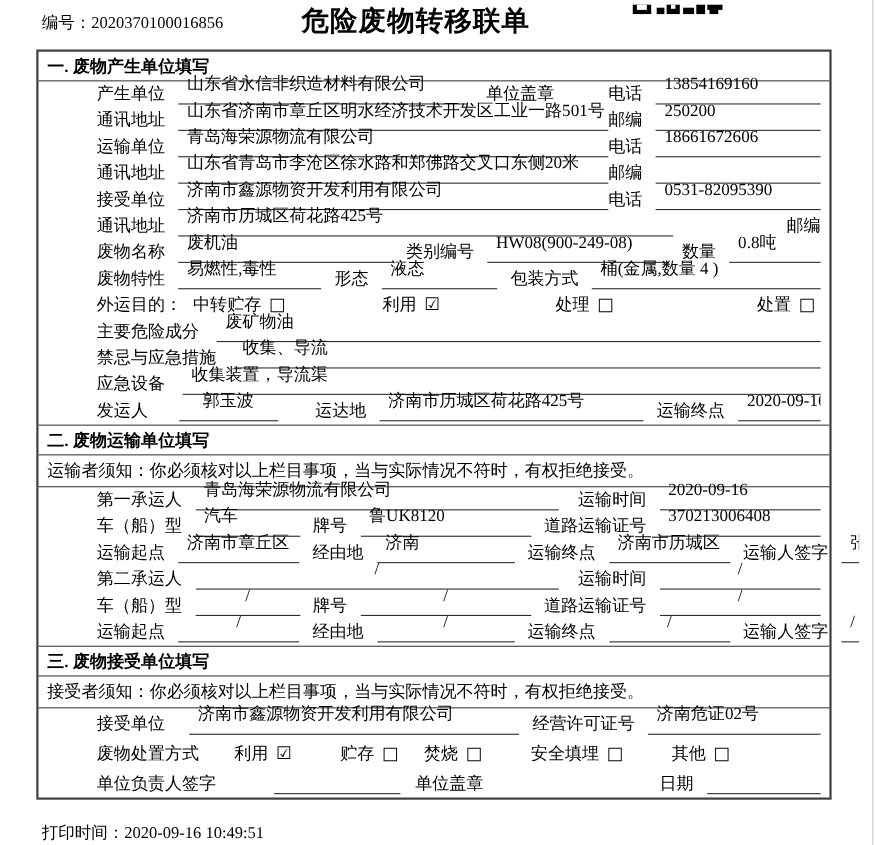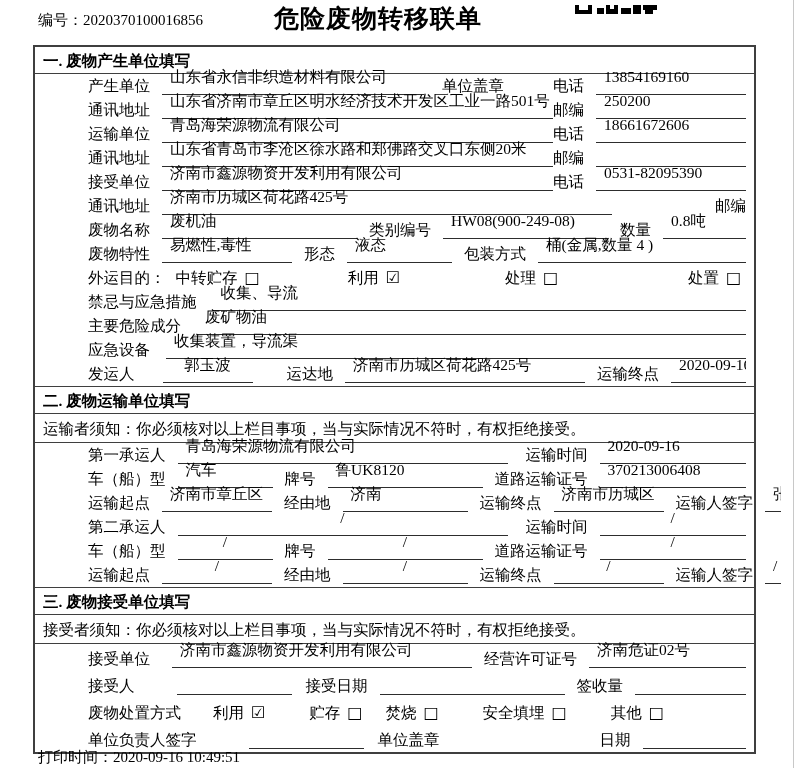--- a/index.html
+++ b/index.html
@@ -134,27 +134,27 @@
     </span>
     <span class="opt" style="margin-left:105px">
       <span>处理</span><span class="cb">□</span>
     </span>
     <span class="opt" style="margin-left:130px">
       <span>处置</span><span class="cb">□</span>
     </span>
   </div>
 
   <div class="r">
+    <span class="lb">主要危险成分</span>
+    <span class="v f" style="margin-left:16px">废矿物油</span>
+  </div>
+
+  <div class="r">
     <span class="lb">禁忌与应急措施</span>
     <span class="v f" style="margin-left:16px">收集、导流</span>
-  </div>
-
-  <div class="r">
-    <span class="lb">主要危险成分</span>
-    <span class="v f" style="margin-left:16px">废矿物油</span>
   </div>
 
   <div class="r">
     <span class="lb">应急设备</span>
     <span class="v f" style="margin-left:16px">收集装置，导流渠</span>
   </div>
 
   <div class="r">
     <span class="lb">发运人</span>
     <span class="v" style="margin-left:28px;width:90px;text-align:center">郭玉波</span>
@@ -224,28 +224,20 @@
   <div class="sec mid">三. 废物接受单位填写</div>
   <div class="notice">接受者须知：你必须核对以上栏目事项，当与实际情况不符时，有权拒绝接受。</div>
 
   <div class="r r3x">
     <span class="lb">接受单位</span>
     <span class="v" style="margin-left:22px;width:300px">济南市鑫源物资开发利用有限公司</span>
     <span class="lb m">经营许可证号</span>
     <span class="v m f">济南危证02号</span>
   </div>
 
-  <div class="r r3x">
-    <span class="lb">接受人</span>
-    <span class="v" style="margin-left:42px;width:115px"></span>
-    <span class="lb" style="margin-left:14px">接受日期</span>
-    <span class="v m" style="width:185px"></span>
-    <span class="lb m">签收量</span>
-    <span class="v m f"></span>
-  </div>
 
   <div class="r r3x">
     <span class="lb">废物处置方式</span>
     <span class="opt" style="margin-left:32px">
       <span>利用</span><span class="cb">☑</span>
     </span>
     <span class="opt" style="margin-left:44px">
       <span>贮存</span><span class="cb">□</span>
     </span>
     <span class="opt" style="margin-left:23px">

